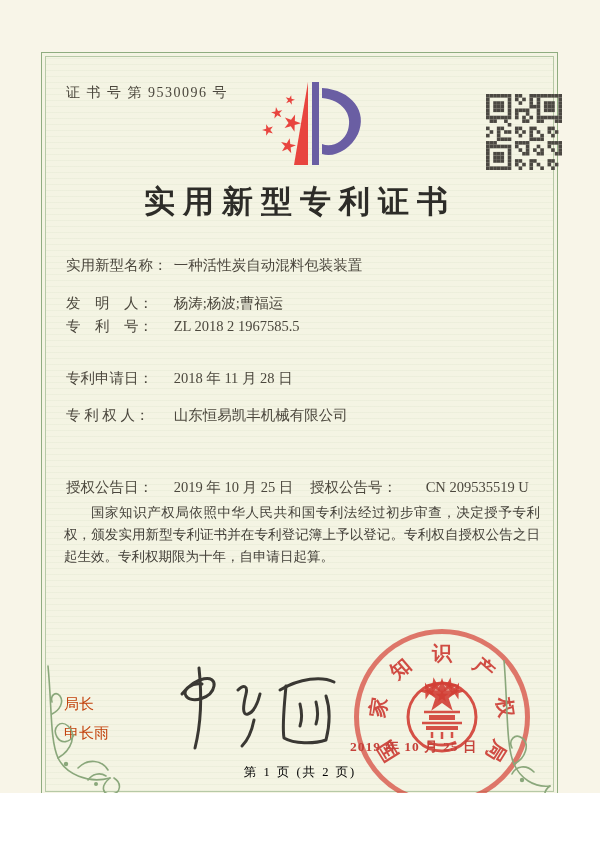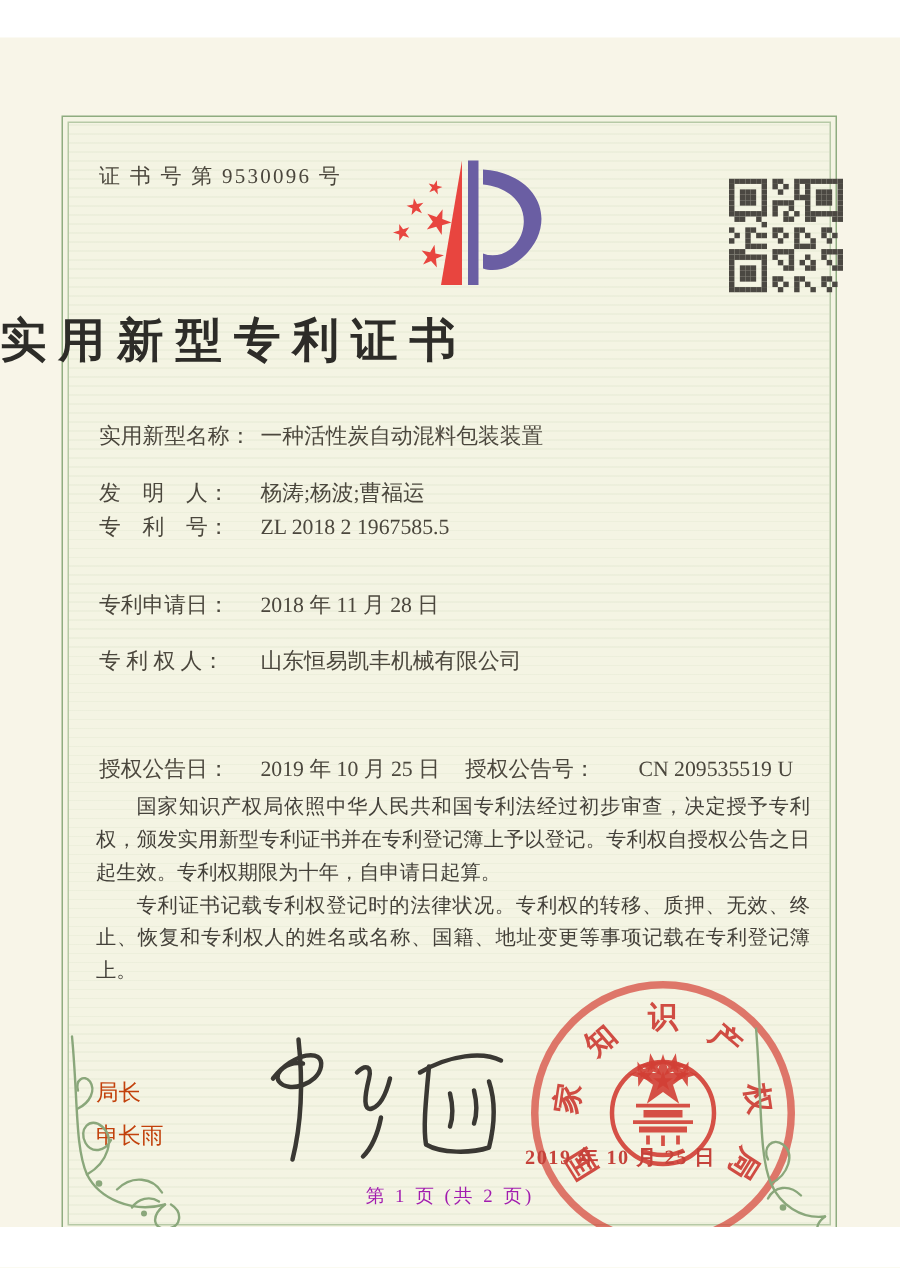--- a/index.html
+++ b/index.html
@@ -1,55 +1,54 @@
 <!DOCTYPE html>
 <html><head>
 <meta charset="utf-8">
 <style>
   html,body{margin:0;padding:0;}
   .page{
     position:relative;width:600px;height:793px;overflow:hidden;
     background:#f8f5e8;
     font-family:"Liberation Serif","DejaVu Serif",serif;
     color:#45423a;
-    margin-top:25px;
   }
   
   .frame-outer{
     position:absolute;left:41px;top:52px;width:517px;height:744px;
     border:1px solid #8fac80;background:#f4f4e3;box-sizing:border-box;
   }
   .frame-inner{
     position:absolute;left:3px;top:3px;right:3px;bottom:3px;
     border:1px solid #b6c9a6;
     background:repeating-linear-gradient(0deg, rgba(141,171,121,0.07) 0 1px, rgba(0,0,0,0) 1px 6px);
   }
   .cert-no{position:absolute;left:66px;top:84px;font-size:14px;letter-spacing:1.5px;color:#4a463c;}
   .logo{position:absolute;left:246px;top:68px;width:140px;height:118px;}
   .qr{position:absolute;left:486px;top:94px;width:76px;height:76px;}
   .title{
-    position:absolute;left:0;right:0;top:181px;text-align:left;
+    position:absolute;left:0;right:0;top:181px;text-align:center;
     font-size:31px;font-weight:600;letter-spacing:8px;color:#2d2c28;
   }
   .field-row{position:absolute;left:66px;font-size:14.5px;white-space:nowrap;color:#4b473d;}
   .field-label{display:inline-block;min-width:104px;}
   .field-label.wide{min-width:112px;}
   .grant-no{position:absolute;left:244px;top:0;}
   .paras{position:absolute;left:64px;top:502px;width:476px;font-size:13.5px;line-height:1.62;text-align:justify;color:#44413a;}
   .paras p{margin:0;text-indent:2em;}
   .director{position:absolute;left:64px;top:690px;font-size:15px;line-height:1.95;color:#c2410c;}
   .signature{position:absolute;left:168px;top:660px;width:175px;height:98px;}
   .seal{position:absolute;left:354px;top:629px;width:176px;height:176px;}
   .seal-ring{position:absolute;left:0;top:0;right:0;bottom:0;border:5px solid rgba(214,69,58,0.72);border-radius:50%;}
   .seal-emblem{position:absolute;left:50%;top:50%;transform:translate(-50%,-50%);}
   .seal-date{
     position:absolute;left:350px;top:738px;font-size:13.5px;font-weight:600;
     color:#c5423a;letter-spacing:1px;z-index:5;
   }
-  .page-footer{position:absolute;left:0;right:0;top:764px;text-align:center;font-size:12.5px;letter-spacing:2px;color:#a21caf;}
+  .page-footer{position:absolute;left:0;right:0;top:764px;text-align:center;font-size:12.5px;letter-spacing:2px;color:#000000;}
   .back-note{position:absolute;left:0;right:0;top:806px;text-align:left;font-size:13.5px;font-style:italic;letter-spacing:4px;color:#4a463c;}
   .flourish{position:absolute;pointer-events:none;}
   .flourish.bl{left:44px;top:664px;}
   .flourish.br{left:500px;top:660px;transform:scaleX(-1);}
 </style>
 </head>
 <body>
 
 <div class="page">
 
@@ -310,21 +309,20 @@
     <span class="field-label">授权公告日：</span>
     <span>2019 年 10 月 25 日</span>
     <span class="grant-no">
       <span class="field-label wide">授权公告号：</span>
       <span>CN 209535519 U</span>
     </span>
   </div>
 
   <div class="paras">
     <p>国家知识产权局依照中华人民共和国专利法经过初步审查，决定授予专利权，颁发实用新型专利证书并在专利登记簿上予以登记。专利权自授权公告之日起生效。专利权期限为十年，自申请日起算。</p>
-    <p>专利证书记载专利权登记时的法律状况。专利权的转移、质押、无效、终止、恢复和专利权人的姓名或名称、国籍、地址变更等事项记载在专利登记簿上。</p>
   </div>
 
   <div class="director">
     <div>局长</div>
     <div>申长雨</div>
   </div>
 
   <svg class="signature" viewBox="0 0 175 98" aria-hidden="true">
     <g fill="none" stroke="#3a3833" stroke-width="3" stroke-linecap="round" stroke-linejoin="round">
       <path d="M14,34 C28,16 48,14 46,26 C44,38 24,44 18,36 C14,30 24,22 34,24"></path>

